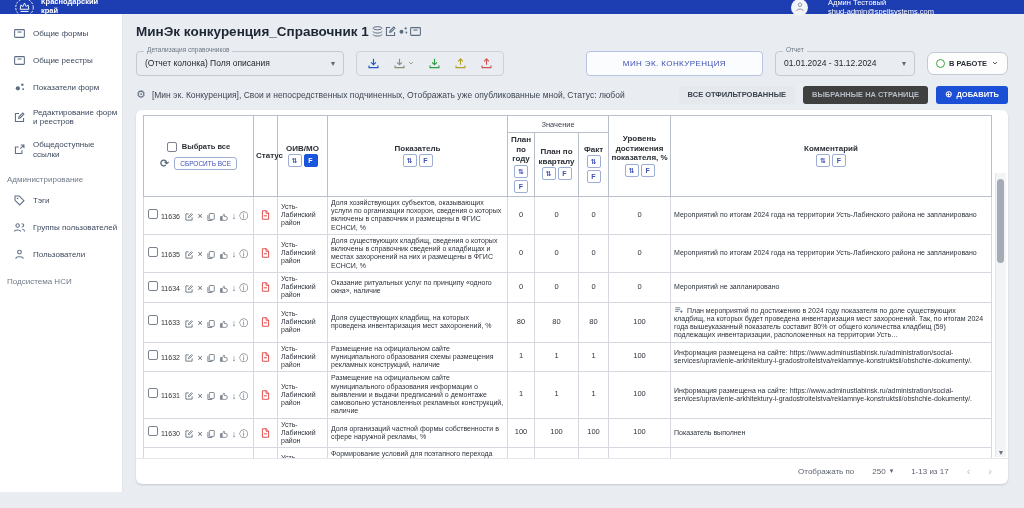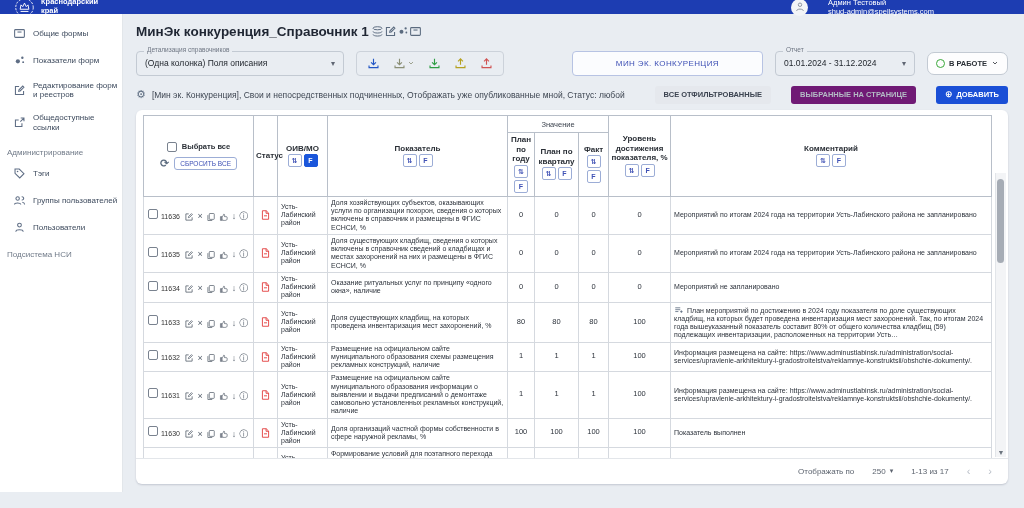--- a/index.html
+++ b/index.html
@@ -42,33 +42,33 @@
          padding:0 8px;box-sizing:border-box;background:transparent;cursor:pointer}
   .flabel{position:absolute;top:-5px;left:7px;font-size:6.5px;color:#6e7683;background:#e9edf2;padding:0 3px;line-height:1}
   .fvalue{font-size:8.5px;color:#23282f;white-space:nowrap;overflow:hidden}
   .farrow{margin-left:auto;color:#5f6673;font-size:8px;padding-left:8px}
   .detail-field{width:208px}
   .report-field{width:140px}
   .dl-group{display:flex;align-items:center;gap:13px;border:1px solid #ccd2da;border-radius:4px;height:23px;padding:0 10px}
   .dl-group .ic{cursor:pointer}
   .c-blue{color:#2457c5}.c-gray{color:#8a8f76}.c-green{color:#2e9e44}.c-yellow{color:#b5a121}.c-red{color:#d05353}
   .spacer{flex:1}
-  .form-btn{width:191px;height:25px;border:1px solid #b7c3e3;border-radius:4px;background:#fbfcfe;color:#3f51b5;
+  .form-btn{width:177px;height:25px;border:1px solid #b7c3e3;border-radius:4px;background:#fbfcfe;color:#3f51b5;
             font-size:8px;letter-spacing:.4px;cursor:pointer;font-family:inherit}
   .status-btn{height:23px;border:1px solid #c3cad3;border-radius:7px;background:#fdfdfe;display:flex;align-items:center;
               gap:4px;padding:0 8px;font-size:7.5px;font-weight:bold;color:#2a2f36;cursor:pointer;font-family:inherit}
   .ring{width:7px;height:7px;border:1.6px solid #3aa83a;border-radius:50%}
 
   
   .filter-row{display:flex;align-items:center;gap:6px;margin-top:7px;height:19px;font-size:8.5px;color:#3e4652}
   .gear{font-size:11px;color:#5b6b7f;cursor:pointer;line-height:1}
-  .fr-buttons{margin-left:auto;display:flex;align-items:flex-start;gap:20px}
+  .fr-buttons{margin-left:auto;display:flex;align-items:flex-start;gap:8px}
   .btn{border:none;border-radius:3px;height:18px;padding:0 9px;font-size:7.5px;font-weight:bold;cursor:pointer;font-family:inherit}
   .btn-gray{background:#e5e8ed;color:#3b4350}
-  .btn-disabled{background:#701a75;color:#b4bbc5;cursor:default}
+  .btn-disabled{background:#404040;color:#b4bbc5;cursor:default}
   .btn-add{background:#1a4fd6;color:#fff;display:flex;align-items:center;gap:4px}
   .plus-glyph{font-size:9px;line-height:1}
 
   
   .card{margin:6px 0 8px 0;background:#fff;border-radius:6px;box-shadow:0 1px 2px rgba(20,30,60,.18);
         flex:1;display:flex;flex-direction:column;overflow:hidden}
   .tbl-wrap{position:relative;flex:1;overflow:hidden;padding:5px 16px 0 7px}
   table{width:100%;border-collapse:collapse;table-layout:fixed}
   thead th{border:1px solid #b8bfc9;font-size:8px;font-weight:bold;color:#2a2f36;padding:2px;vertical-align:middle;text-align:center;line-height:1.2}
   th.group-th{font-weight:normal;font-size:7.5px;height:12px;color:#3c434e}
@@ -242,20 +242,26 @@
     <div>
 
 
         <div class="s-item">
           <svg class="ic" width="13" height="13">
             <use href="#i-archive"></use>
           </svg>
           <span>Общие формы</span>
         </div>
 
+        <div class="s-item">
+          <svg class="ic" width="13" height="13">
+            <use href="#i-archive"></use>
+          </svg>
+          <span>Общие реестры</span>
+        </div>
 
         <div class="s-item">
           <svg class="ic" width="13" height="13">
             <use href="#i-nodes"></use>
           </svg>
           <span>Показатели форм</span>
         </div>
 
         <div class="s-item">
           <svg class="ic" width="13" height="13">
@@ -312,21 +318,21 @@
           <use href="#i-nodes"></use>
         </svg>
       <svg class="ic t-ic" width="13" height="13">
           <use href="#i-archive"></use>
         </svg>
     </div>
 
     <div class="controls-row">
       <div class="field detail-field">
         <span class="flabel">Детализация справочников</span>
-        <span class="fvalue">(Одна колонка) Поля описания</span>
+        <span class="fvalue">(Отчет колонка) Поля описания</span>
         <span class="farrow">▾</span>
       </div>
       <div class="dl-group">
         <svg class="ic c-blue" width="13" height="13">
             <use href="#i-download"></use>
           </svg>
         <span style="display:flex;align-items:center;gap:1px">
           <svg class="ic c-gray" width="13" height="13">
               <use href="#i-download"></use>
             </svg>

